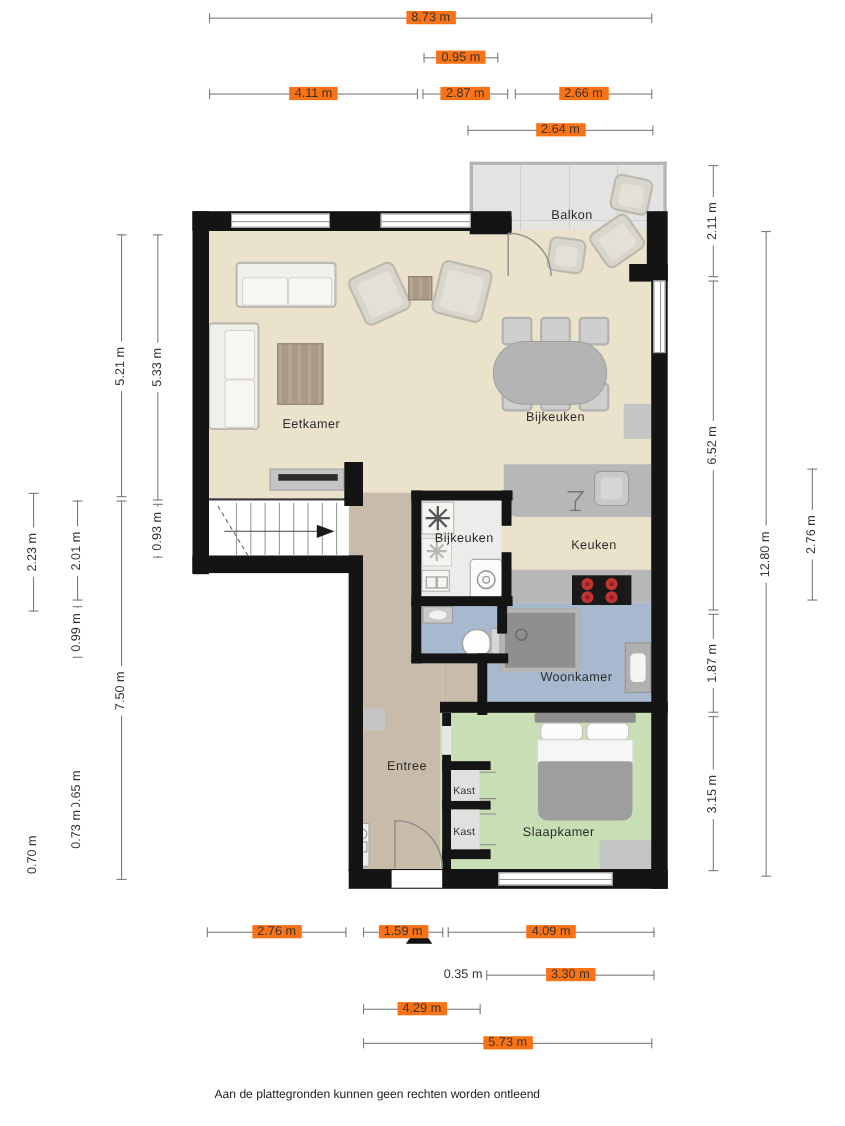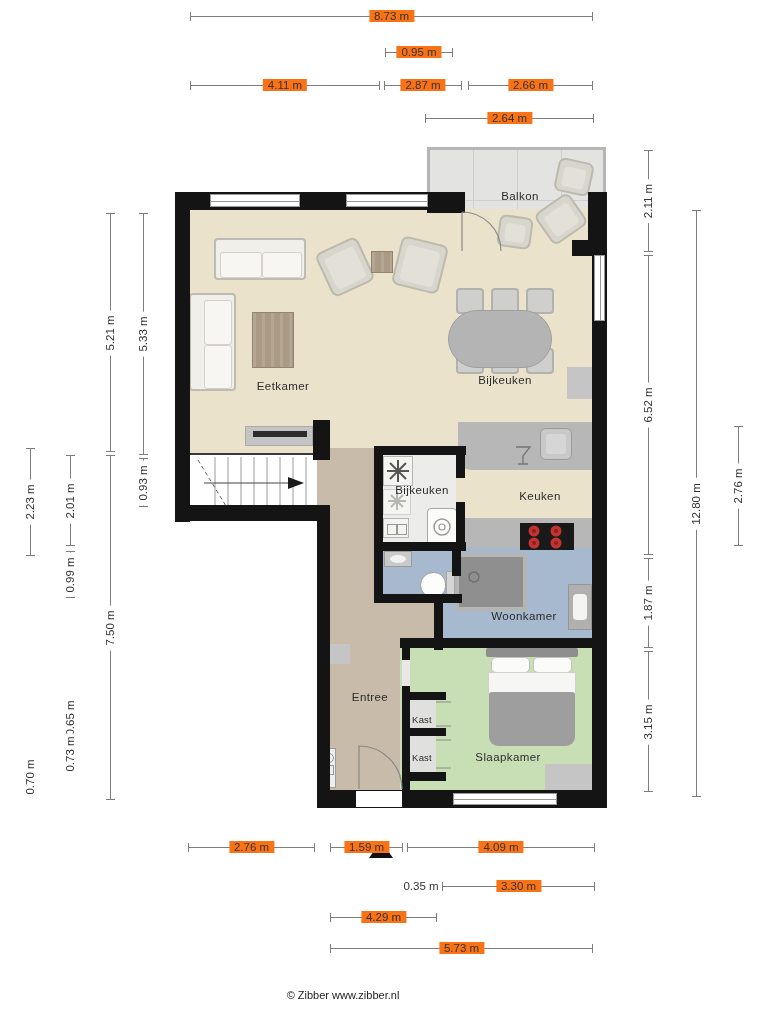--- a/index.html
+++ b/index.html
@@ -327,16 +327,16 @@
       <span class="lbl">2.76 m</span>
     </div>
   <div class="dimv" style="left:648px;top:558px;height:90px">
       <span class="lbl">1.87 m</span>
     </div>
   <div class="dimv" style="left:648px;top:651px;height:141px">
       <span class="lbl">3.15 m</span>
     </div>
 
   <div class="footer">
-    <div>© Zibber www.zibber.nl</div>
+    <div>Aan de plattegronden kunnen geen rechten worden ontleend</div>
   </div>
 
 </div>
 
 </body></html>

